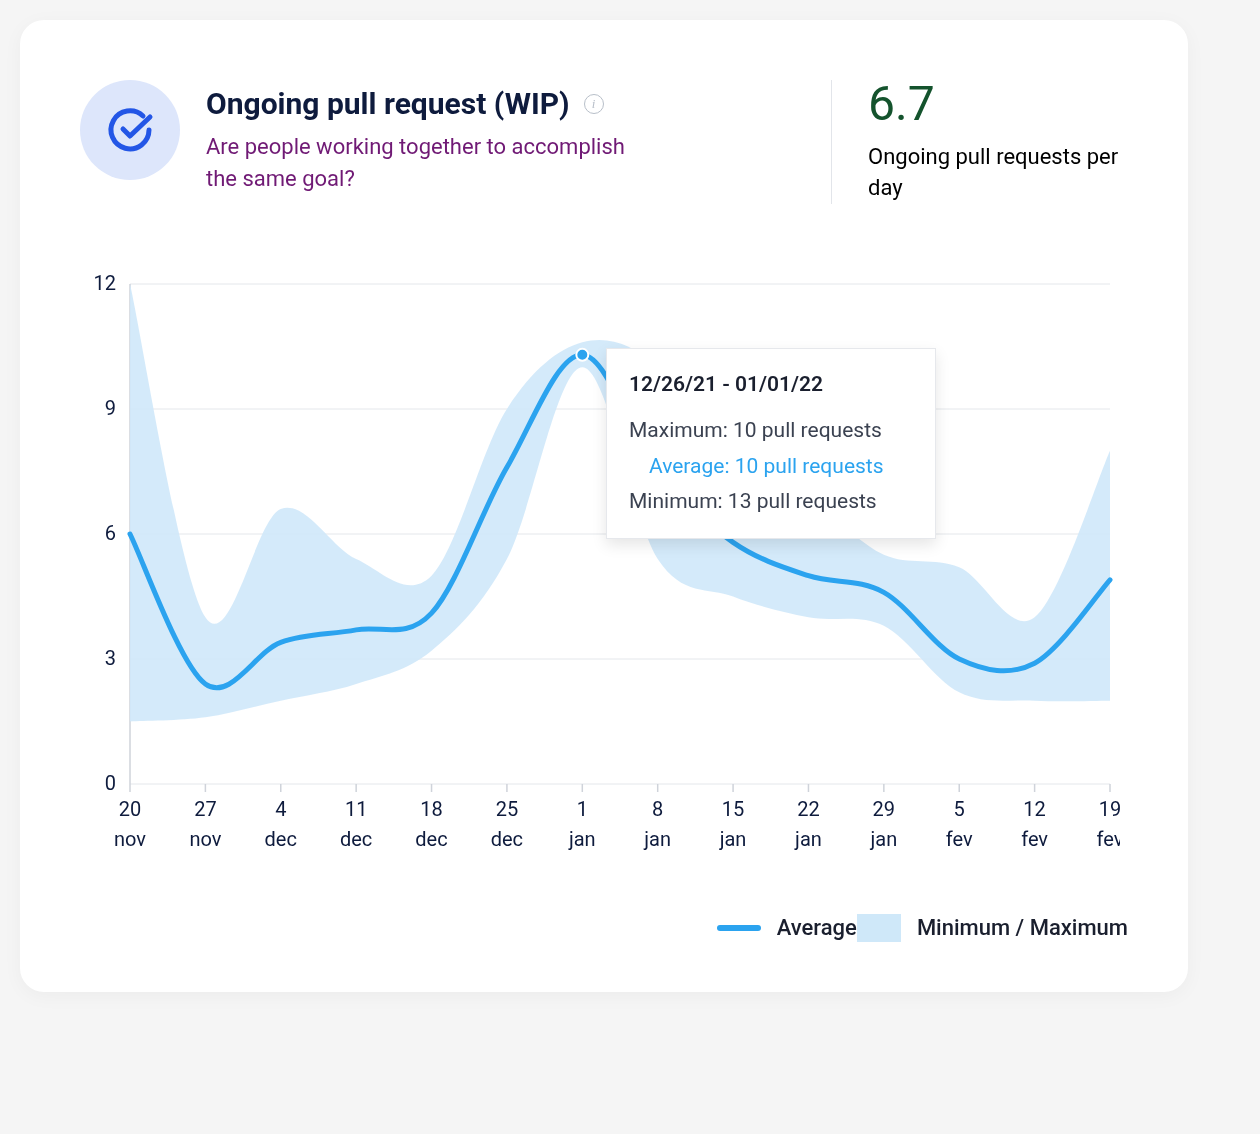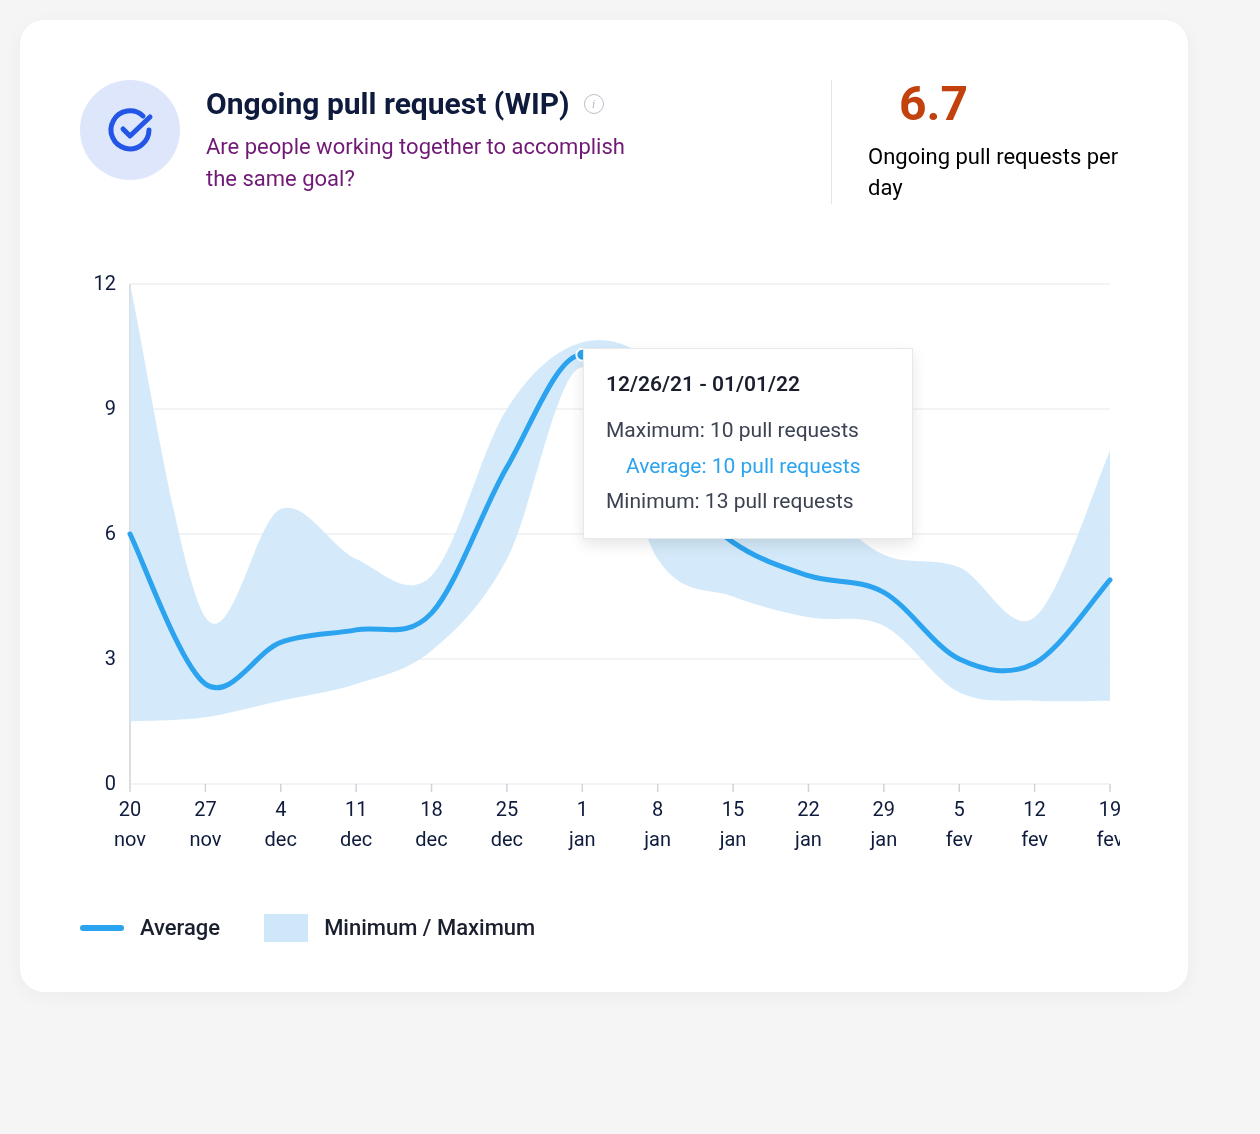--- a/index.html
+++ b/index.html
@@ -54,24 +54,23 @@
   }
   .divider {
     width: 1px;
     align-self: stretch;
     background: #e2e5ea;
     margin: 0 10px 0 20px;
   }
   .metric-block { padding-top: 0; }
   .metric-value {
     font-size: 48px;
-    font-weight: 700;
-    color: #c2410c;
+    font-weight: 400;
+    color: #14532d;
     line-height: 1;
-    margin-left: 31px;
   }
   .metric-label {
     font-size: 22px;
     color: #000000;
     margin-top: 14px;
     line-height: 1.4;
     max-width: 260px;
   }
   .chart-wrap { position: relative; }
   .chart-svg { display:block; }
@@ -91,22 +90,22 @@
     font-size: 21px;
     line-height: 1.7;
     color: #3b4251;
     min-width: 330px;
   }
   .tooltip .tt-title { font-weight: 600; color: #1a1f2e; margin-bottom: 10px; }
   .tooltip .tt-avg { color: #2ba3ef; margin-left: 20px; }
   .legend {
     display: flex;
     align-items: center;
-    gap: 44px;
     margin-top: 40px;
+    justify-content: flex-end;
   }
   .legend-item { display: flex; align-items: center; gap: 16px; font-size: 22px; color: #1a1f2e; font-weight: 500; }
   .legend-line { width: 44px; height: 6px; background: #2ba3ef; border-radius: 3px; }
   .legend-swatch { width: 44px; height: 28px; background: #cfe8f9; }
 </style>
 </head>
 <body>
 
 <div class="card">
   <div class="header">
@@ -182,21 +181,21 @@
         <line x1="879.2307692307693" x2="879.2307692307693" y1="510" y2="518" class="axis-line"></line>
         <text x="879.2307692307693" y="542" class="x-tick">5</text>
         <text x="879.2307692307693" y="572" class="x-tick-month">fev</text>
         <line x1="954.6153846153846" x2="954.6153846153846" y1="510" y2="518" class="axis-line"></line>
         <text x="954.6153846153846" y="542" class="x-tick">12</text>
         <text x="954.6153846153846" y="572" class="x-tick-month">fev</text>
         <line x1="1030" x2="1030" y1="510" y2="518" class="axis-line"></line>
         <text x="1030" y="542" class="x-tick">19</text>
         <text x="1030" y="572" class="x-tick-month">fev</text>
       </svg>
-    <div class="tooltip" id="tooltip" style="left: 503px; top: 74.8333px;">
+    <div class="tooltip" id="tooltip" style="left: 526px; top: 74.8333px;">
       <div class="tt-title">12/26/21 - 01/01/22</div>
       <div>Maximum: 10 pull requests</div>
       <div class="tt-avg">Average: 10 pull requests</div>
       <div>Minimum: 13 pull requests</div>
     </div>
   </div>
 
   <div class="legend">
     <div class="legend-item">
       <div class="legend-line"></div>

